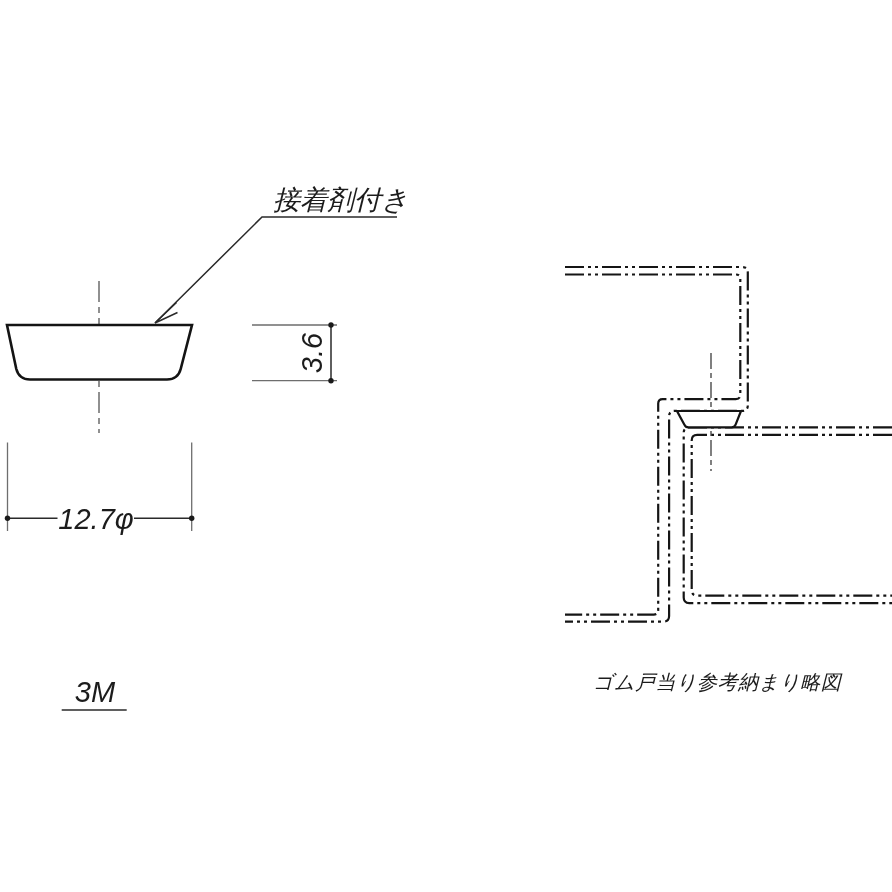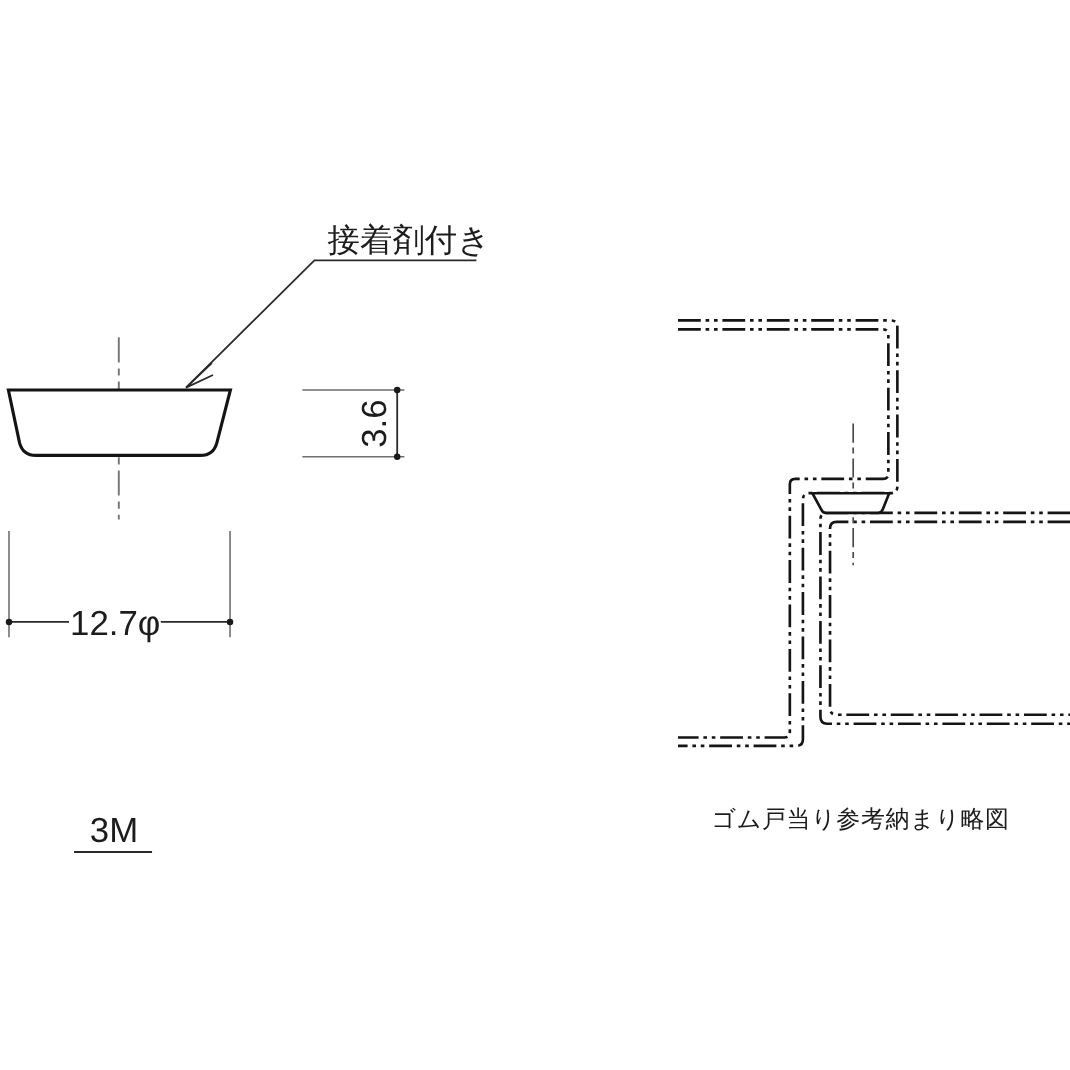--- a/index.html
+++ b/index.html
@@ -7,20 +7,21 @@
     padding: 0;
     background: #ffffff;
   }
   .canvas {
     position: relative;
     width: 892px;
     height: 892px;
     background: #ffffff;
     font-family: "Liberation Sans", "DejaVu Sans", sans-serif;
     overflow: hidden;
+    font-style: italic;
   }
   svg { display: block; }
   .outline      { fill: #ffffff; stroke: #141414; stroke-width: 2.6; stroke-linejoin: miter; }
   .stop-section { fill: #ffffff; stroke: #141414; stroke-width: 2.2; stroke-linejoin: miter; }
   .phantom      { fill: none; stroke: #151515; stroke-width: 2.2;
                   stroke-dasharray: 19 4 3 4 3 4; stroke-linecap: butt; }
   .centerline   { fill: none; stroke: #757575; stroke-width: 1.6;
                   stroke-dasharray: 21 5 6 5; }
   .centerline2  { fill: none; stroke: #4a4a4a; stroke-width: 1.4;
                   stroke-dasharray: 16 4 5 4; }

